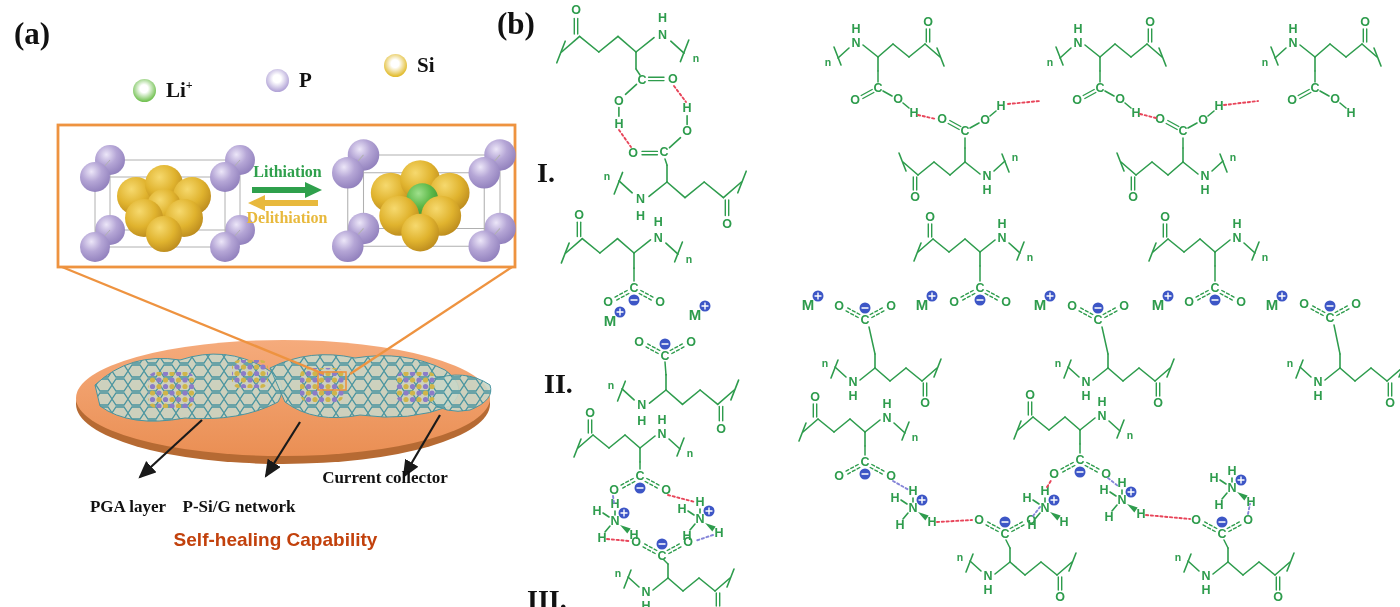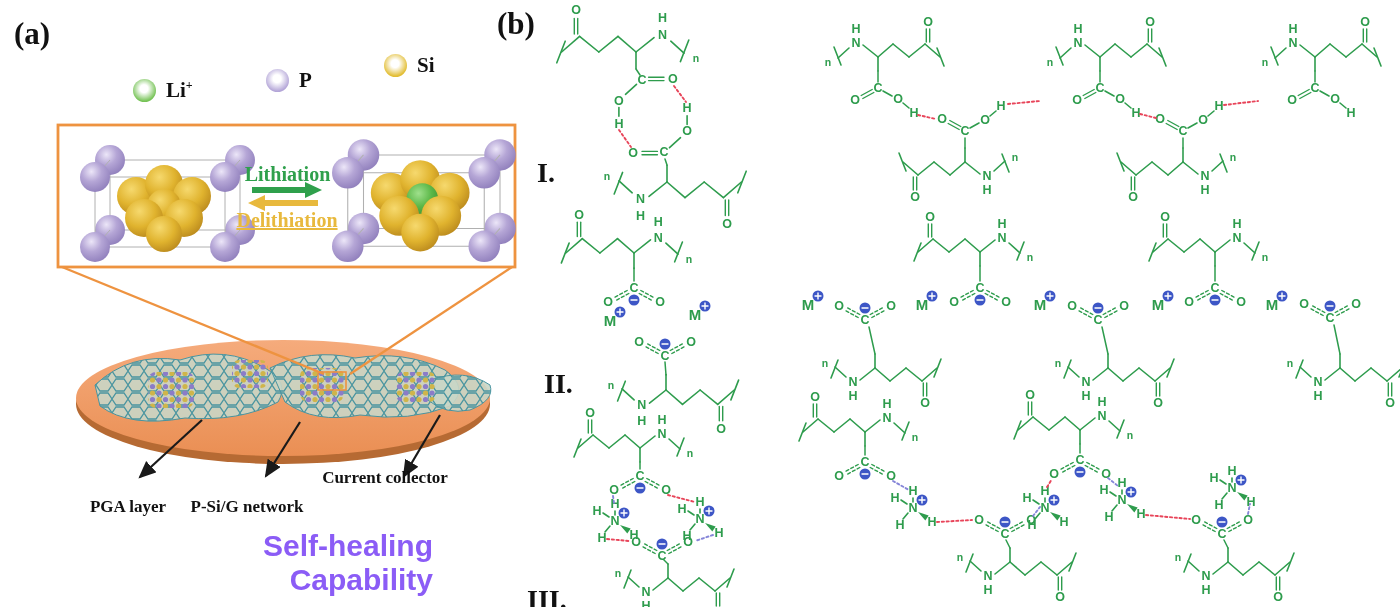--- a/index.html
+++ b/index.html
@@ -7,26 +7,26 @@
        font-family:"Liberation Serif",serif;}
   .abs{position:absolute;}
   .panel-letter{font-size:31px;font-weight:bold;color:#111;}
   .legend-item{display:flex;align-items:center;gap:10px;}
   .legend-dot{width:23px;height:23px;border-radius:50%;}
   .dot-li{background:radial-gradient(circle at 48% 42%, #ffffff 0 22%, var(--li_green) 70%);}
   .dot-p{background:radial-gradient(circle at 48% 42%, #ffffff 0 22%, var(--p_purple) 70%);}
   .dot-si{background:radial-gradient(circle at 48% 42%, #ffffff 0 22%, var(--si_yellow) 70%);}
   .legend-label{font-size:21px;font-weight:bold;color:#111;}
   .legend-label sup{font-size:12px;}
-  .arrow-label{font-size:20px;font-weight:bold;text-align:center;}
+  .arrow-label{font-size:16px;font-weight:bold;text-align:center;}
   .lith{color:var(--arrow_green);}
-  .delith{color:var(--arrow_yellow);text-decoration:underline;}
+  .delith{color:var(--arrow_yellow);}
   .annot{font-size:17px;font-weight:bold;color:#111;text-align:center;}
-  .caption{font-family:"Liberation Sans",sans-serif;font-size:30px;font-weight:600;
-           color:#8b5cf6;text-align:right;}
+  .caption{font-family:"Liberation Sans",sans-serif;font-size:19px;font-weight:600;
+           color:#c2410c;text-align:center;}
   .numeral{font-size:28px;font-weight:bold;color:#111;}
   svg{position:absolute;left:0;top:0;}
 </style>
 </head>
 <body>
 
 <div id="fig">
 
   <svg width="1400" height="607" viewBox="0 0 1400 607">
     <defs>
@@ -885,21 +885,21 @@
   </div>
   <div class="abs legend-item" style="left:384px;top:53px;">
     <span class="legend-dot dot-si"></span>
     <span class="legend-label"><span>Si</span><sup></sup></span>
   </div>
 
   <div class="abs arrow-label lith" style="left:240px;top:163px;width:95px;">Lithiation</div>
   <div class="abs arrow-label delith" style="left:231px;top:209px;width:112px;">Delithiation</div>
 
   <div class="abs annot" style="left:58px;top:497px;width:140px;">PGA layer</div>
-  <div class="abs annot" style="left:172px;top:497px;width:150px;">P-Si/G network</div>
+  <div class="abs annot" style="left:164px;top:497px;width:150px;">P-Si/G network</div>
   <div class="abs annot" style="left:305px;top:468px;width:160px;">Current collector</div>
 
   <div class="abs caption" style="left:118px;top:529px;width:315px;">Self-healing Capability</div>
 
   <div class="abs numeral" style="left:537px;top:157px;">I.</div>
   <div class="abs numeral" style="left:544px;top:368px;">II.</div>
   <div class="abs numeral" style="left:527px;top:544px;margin-top:40px;">III.</div>
 
 </div>
 

